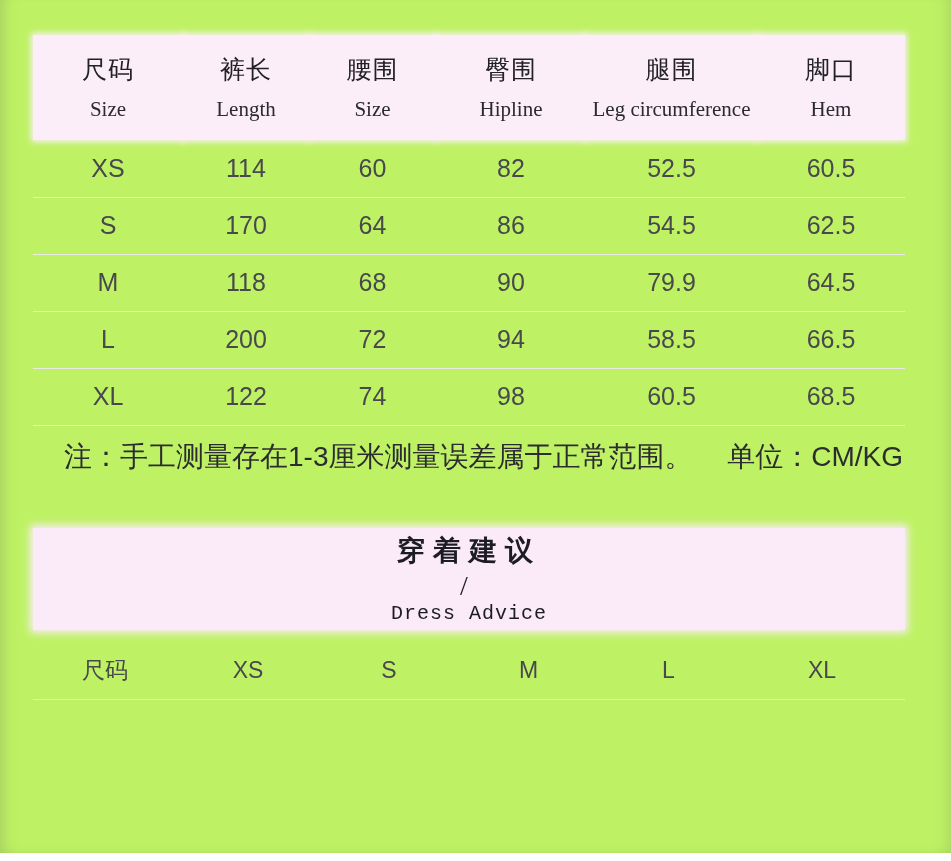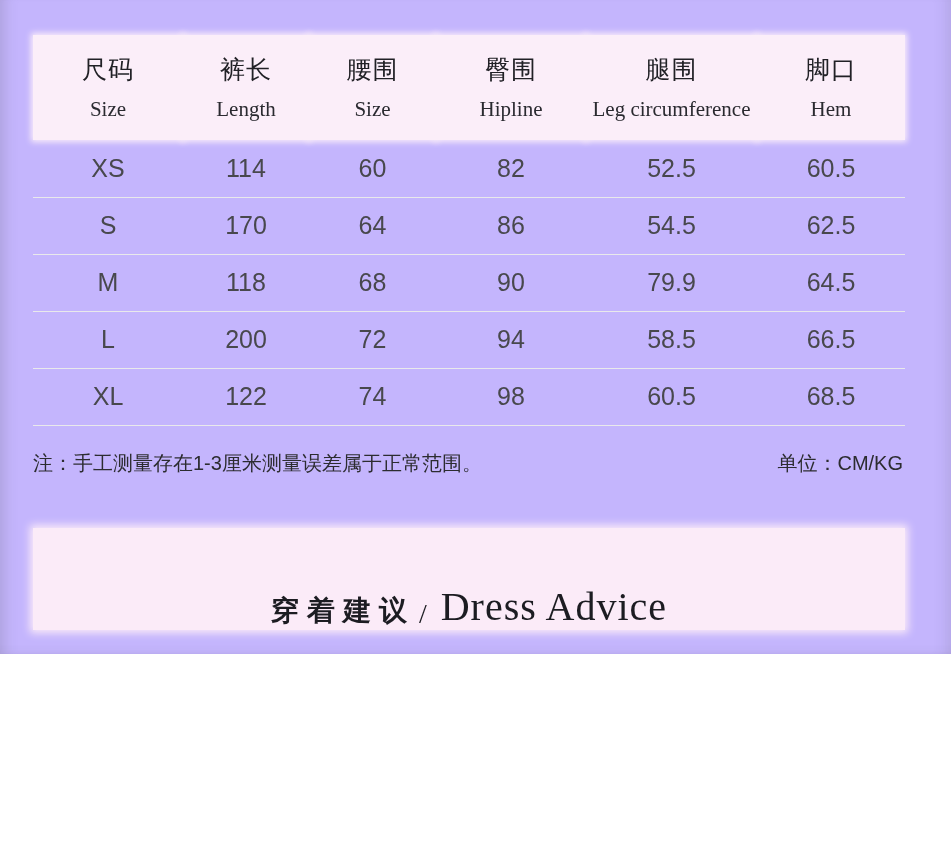--- a/index.html
+++ b/index.html
@@ -1,19 +1,19 @@
 <!DOCTYPE html>
 <html><head>
 <meta charset="utf-8">
 <style>
   html,body{margin:0;padding:0;background:#ffffff;}
   .page{
     position:relative;
-    width:951px;height:654px;
-    background:#c4b5fd;
+    width:951px;height:853px;
+    background:#bef264;
     overflow:hidden;
     font-family:"Liberation Sans","DejaVu Sans",sans-serif;
     box-shadow: inset 16px 0 14px -12px rgba(90,90,100,.22),
                 inset -16px 0 14px -12px rgba(90,90,100,.16),
                 inset 0 -10px 10px -9px rgba(90,90,100,.10);
   }
   .content{margin-left:33px;width:872px;}
 
   
   table{border-collapse:collapse;table-layout:fixed;width:872px;}
@@ -29,35 +29,35 @@
   .t1 tbody tr{height:57px;}
   .t1 tbody td{
     text-align:center;vertical-align:middle;
     font-size:25px;color:#48484d;
     border-bottom:1px solid #e9e9eb;
   }
 
   
   .note{
     margin-top:26px;height:24px;
-    display:flex;justify-content:space-between;align-items:center;
-    font-size:20px;color:#2c2c30;
+    display:flex;justify-content:space-between;align-items:flex-end;
+    font-size:28px;color:#2c2c30;margin-left:31px;
   }
   .note-right{margin-right:2px;}
 
   
   .banner{
     margin-top:52px;height:102px;
     background:#fbebf8;
     box-shadow:0 0 8px 3px #fbebf8;
-    display:flex;align-items:flex-end;justify-content:center;
+    display:flex;align-items:center;justify-content:center;flex-direction:column;
   }
   .banner .cn{font-size:28px;font-weight:700;color:#1c1c22;letter-spacing:8px;}
   .banner .sep{font-size:28px;color:#1c1c22;margin:0 14px 0 4px;font-family:"Liberation Serif","DejaVu Serif",serif;}
-  .banner .en{font-family:Liberation Serif, serif;font-size:40px;color:#1c1c22;letter-spacing:1px;}
+  .banner .en{font-family:Liberation Mono, monospace;font-size:20px;color:#1c1c22;letter-spacing:1px;}
 
   
   .t2{margin-top:12px;}
   .t2 tr{height:58px;}
   .t2 td,.t2 th{
     text-align:center;vertical-align:middle;font-weight:normal;
     font-size:23px;color:#424247;
     border-bottom:1px solid #e6e6e8;
   }
   .t2 thead th{color:#48484d;}

